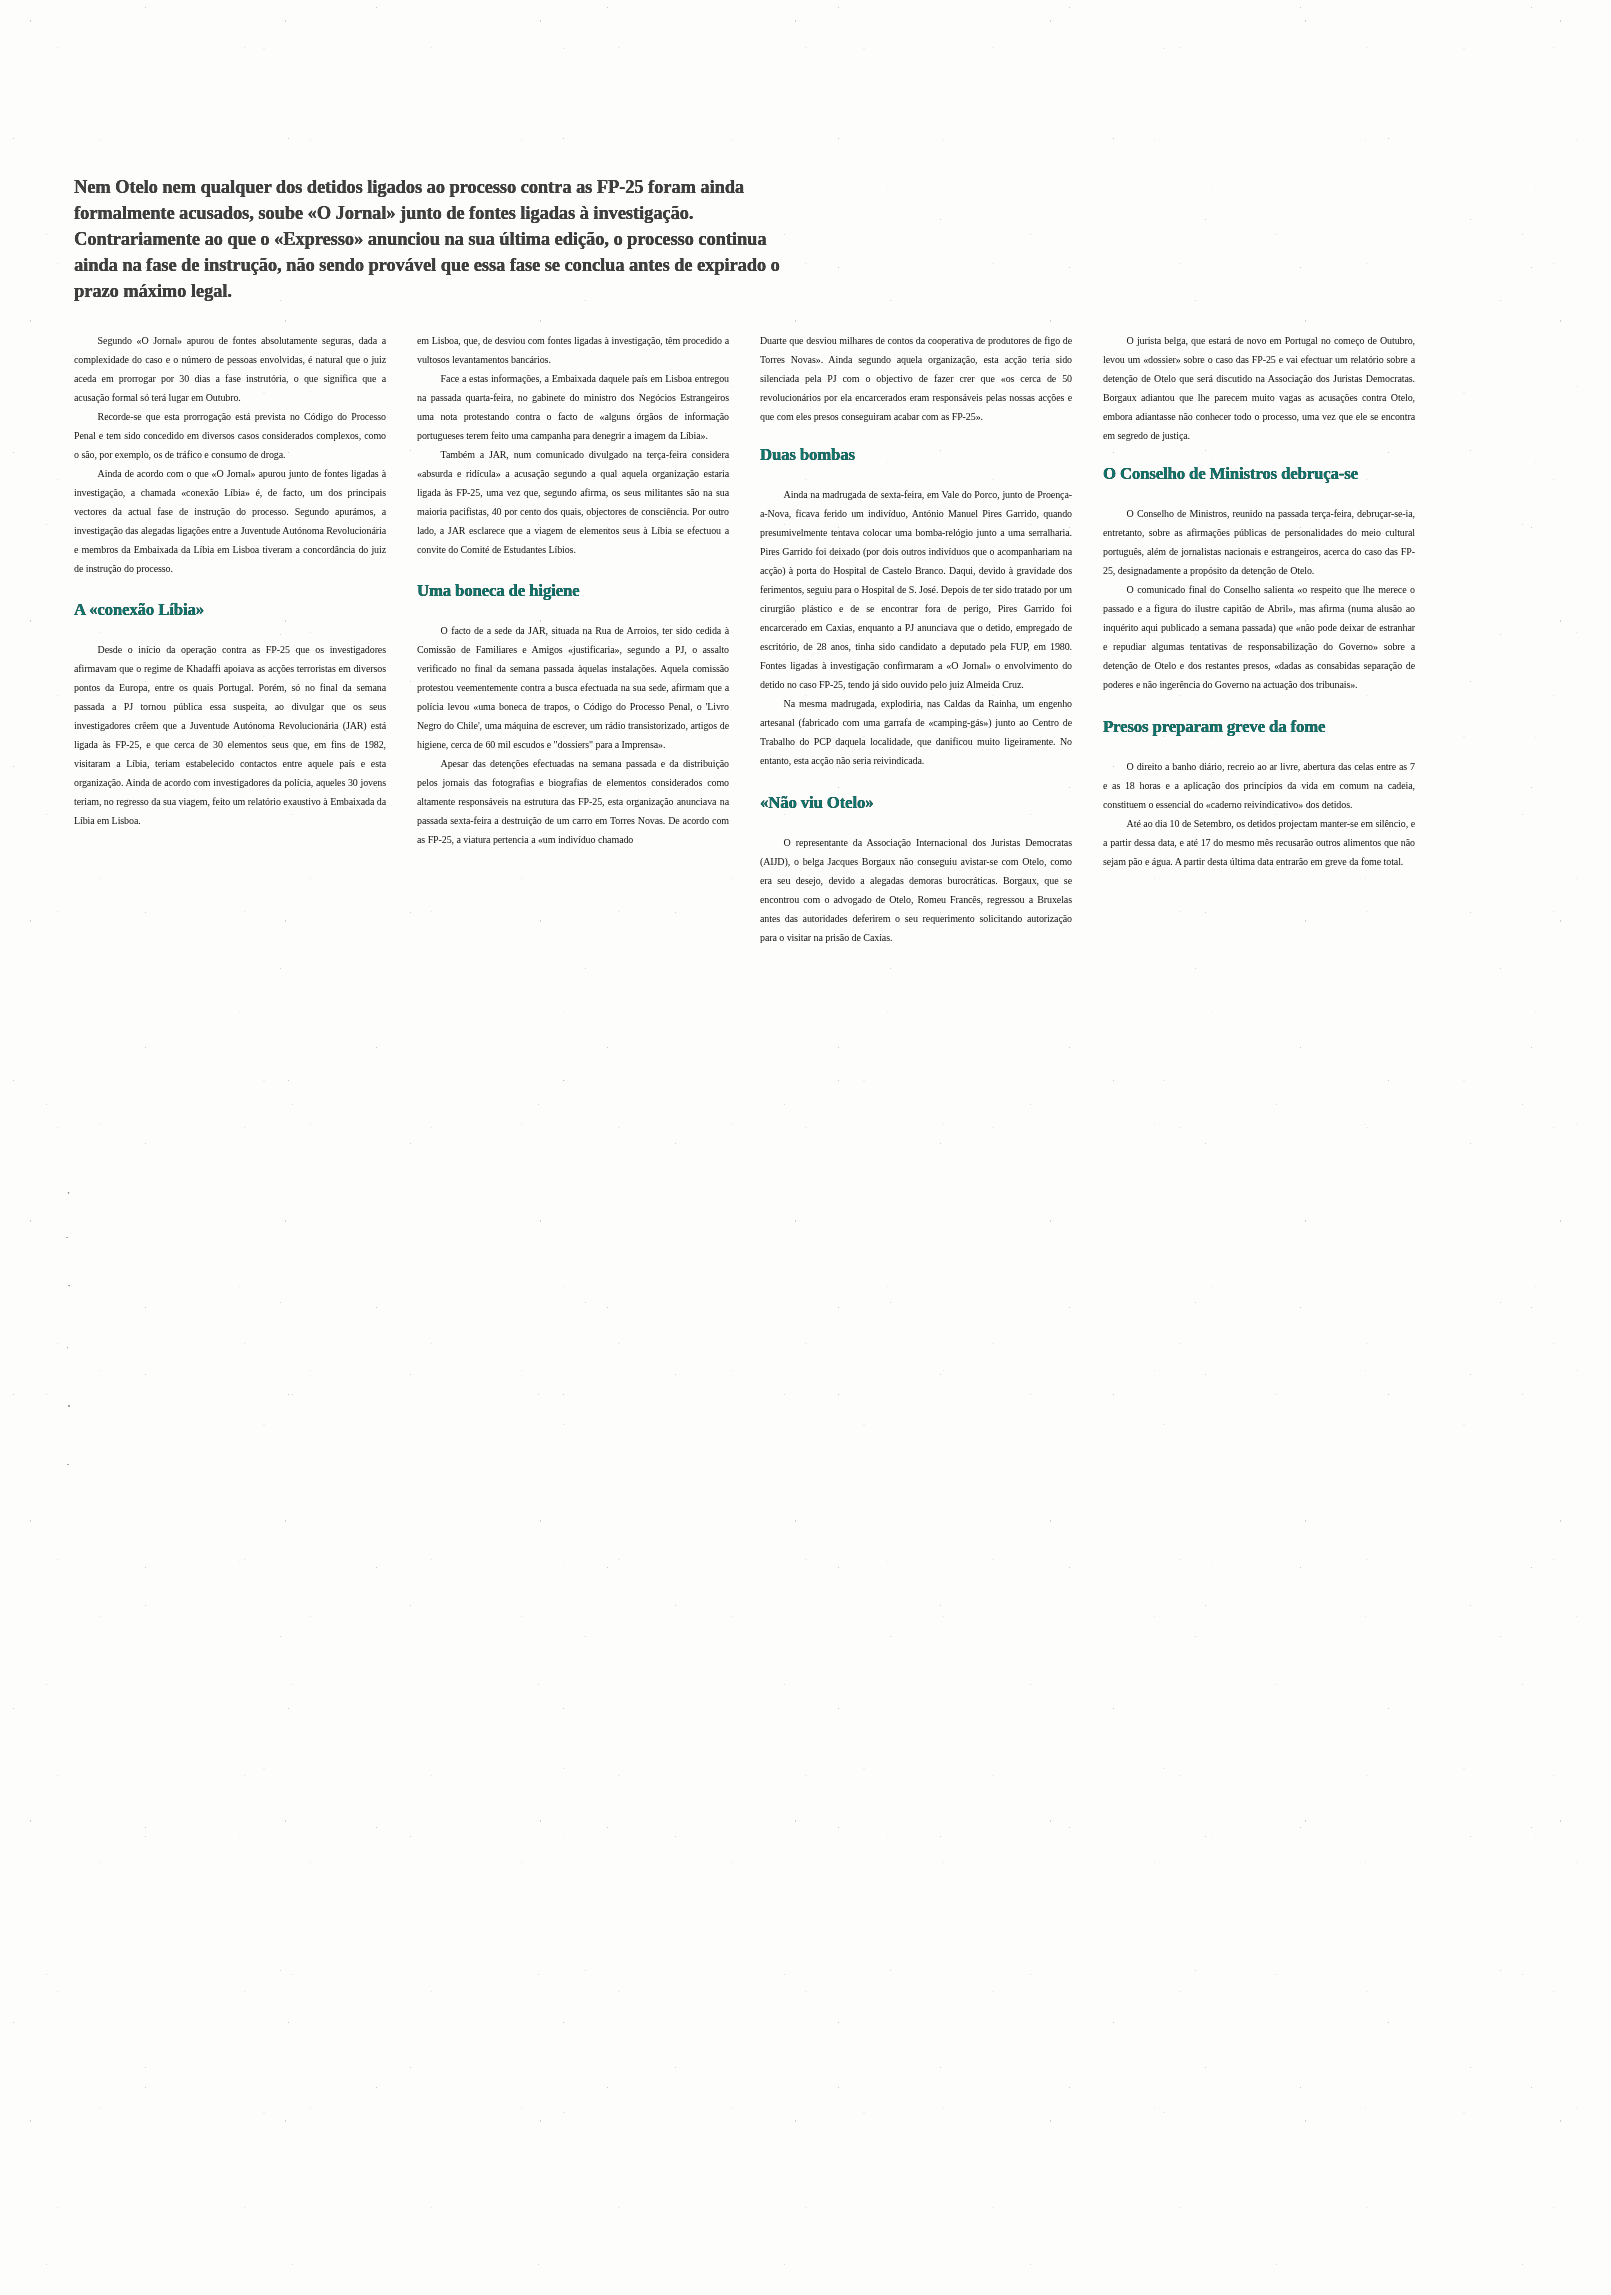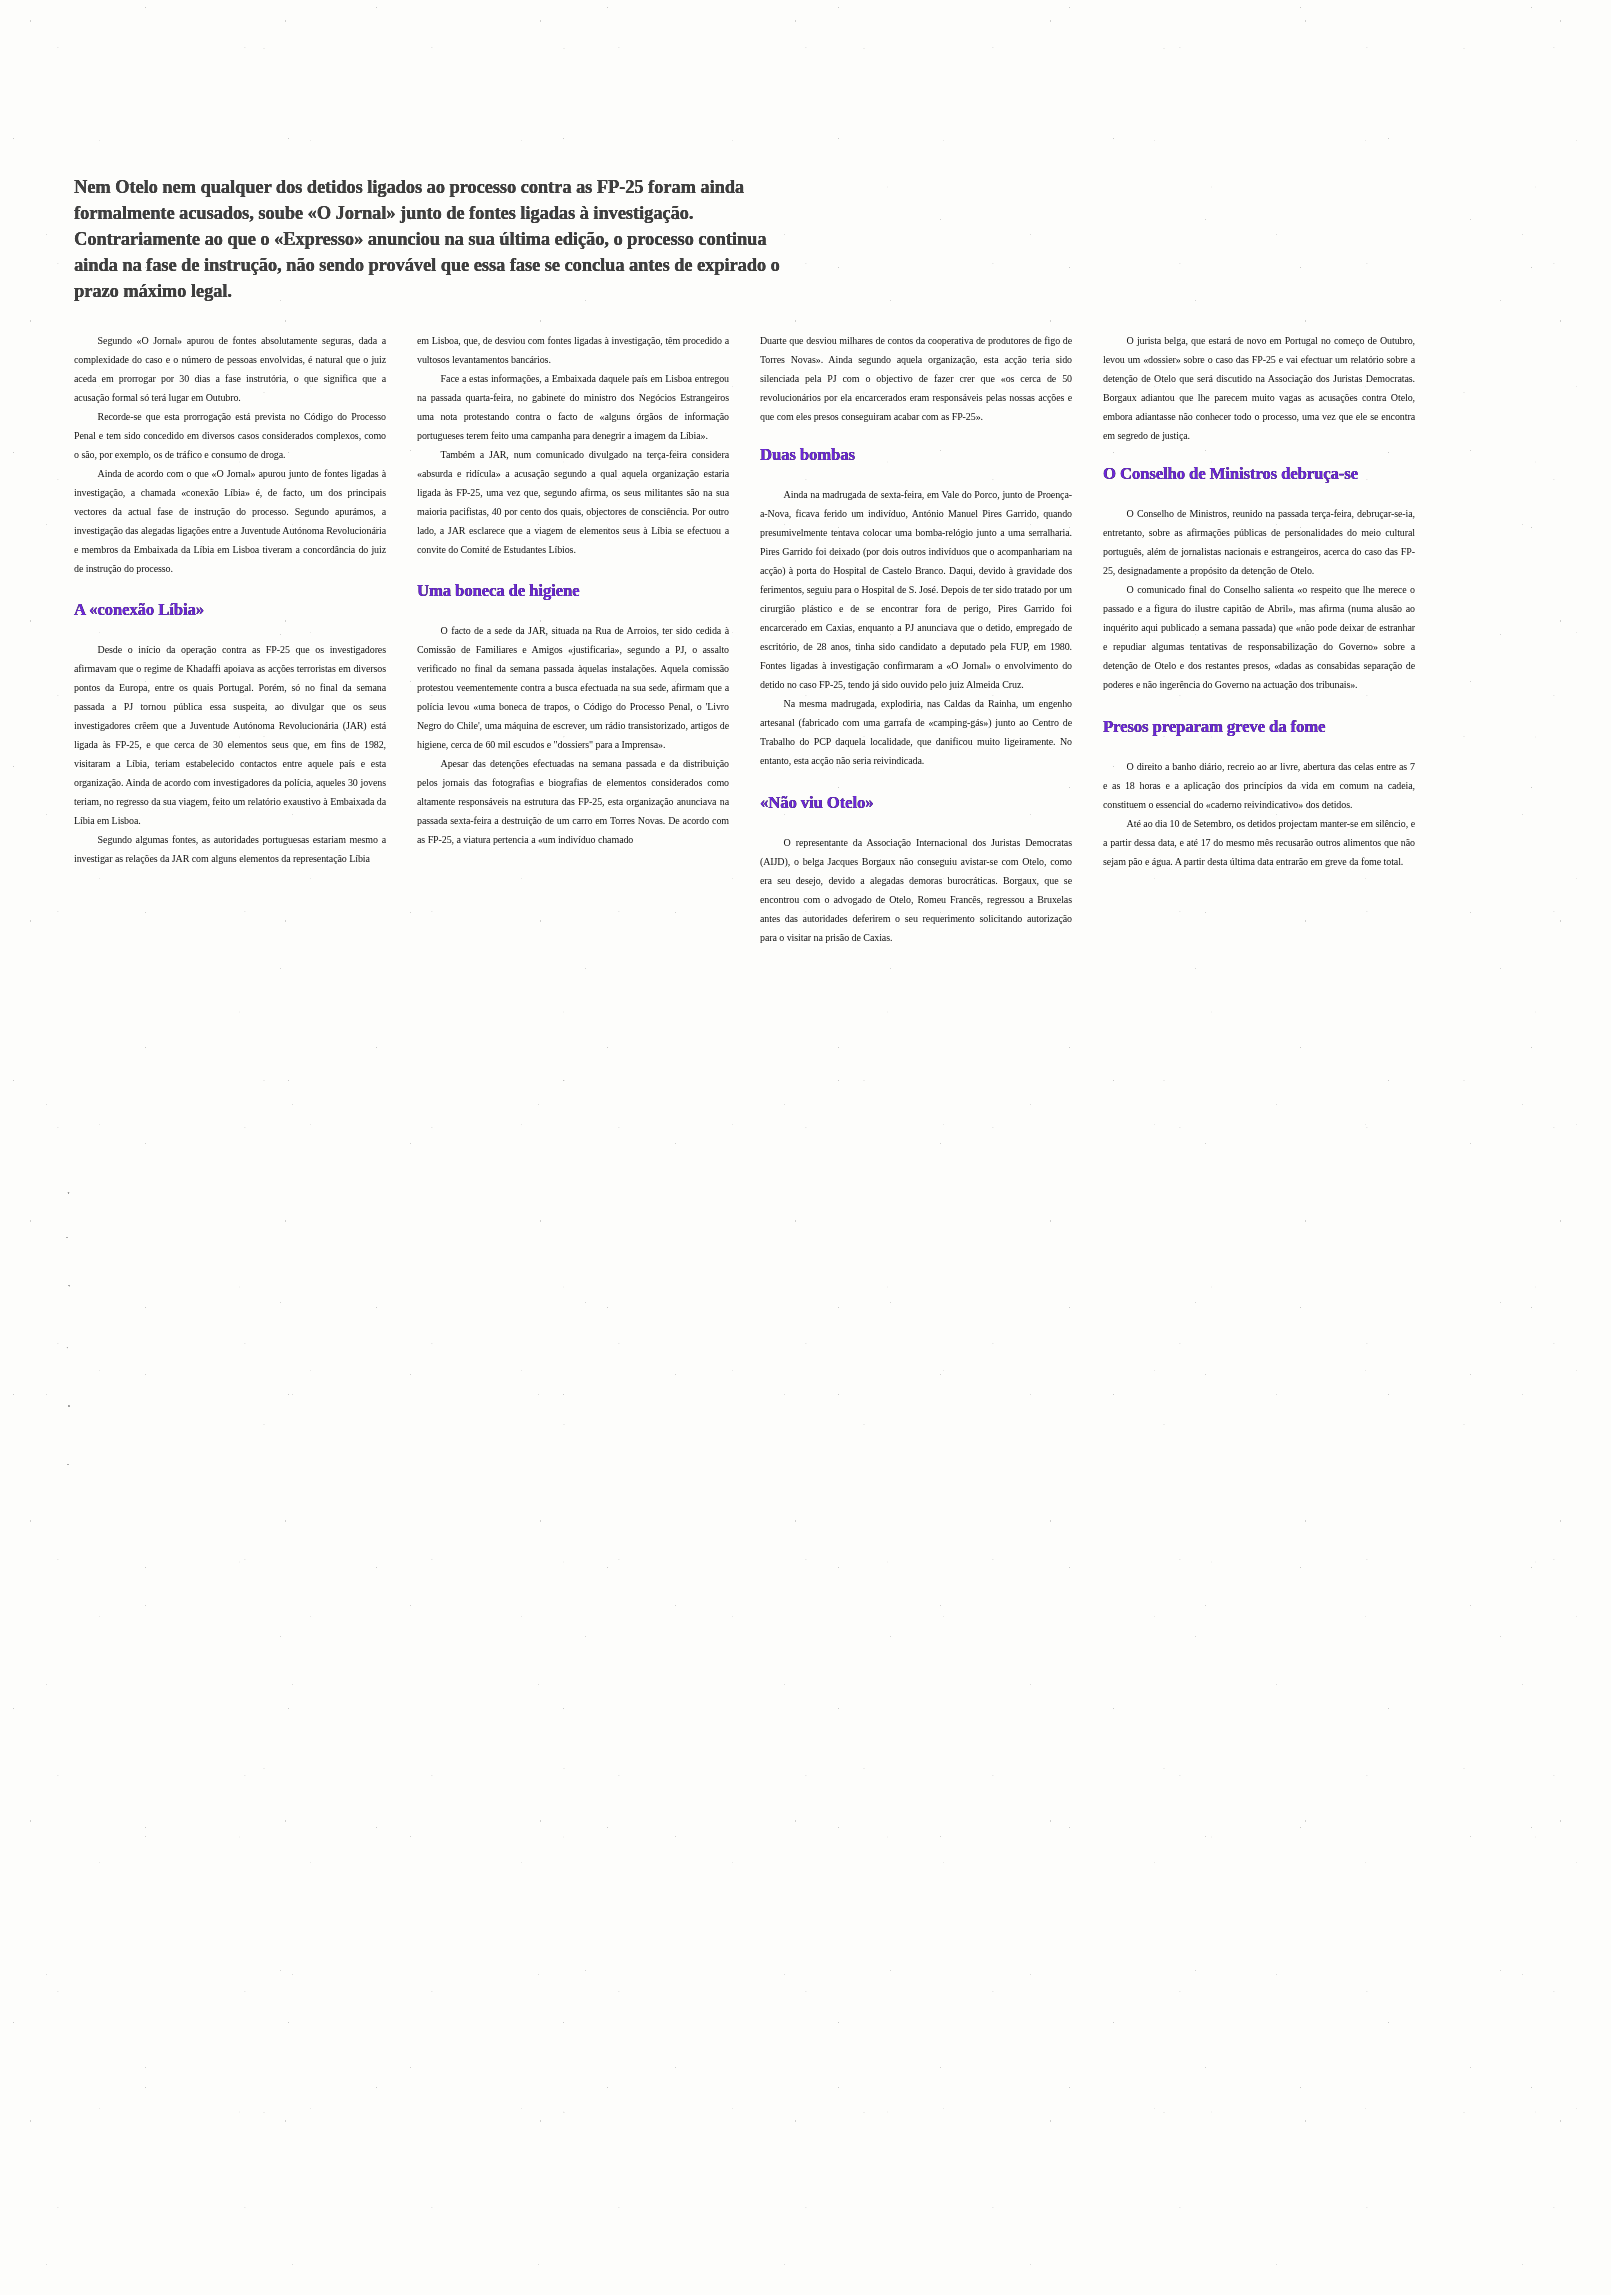--- a/index.html
+++ b/index.html
@@ -89,21 +89,21 @@
     color: #101010;
   }
   p.body.noindent { text-indent: 0; }
 
   h2.subhead {
     margin: 22.6px 0 19.7px 0;
     font-size: 16.7px;
     line-height: 20.6px;
     font-weight: bold;
     letter-spacing: -0.1px;
-    color: #6d28d9;
+    color: #0f766e;
     font-family: "Liberation Serif", "DejaVu Serif", serif;
   }
   h2.subhead.tight { margin-top: 19.7px; }
 
   
   h2.subhead span {
     text-shadow: 0.2px 0 0 rgba(0,0,0,.85), -0.2px 0 0 rgba(0,0,0,.6);
   }
   .lead {
     text-shadow: 0.2px 0 0 rgba(0,0,0,.8), -0.1px 0 0 rgba(0,0,0,.5);
@@ -143,21 +143,20 @@
     <div class="cols">
 
       <div class="col">
         <p class="body">Segundo «O Jornal» apurou de fontes absolutamente seguras, dada a complexidade do caso e o número de pessoas envolvidas, é natural que o juiz aceda em prorrogar por 30 dias a fase instrutória, o que significa que a acusação formal só terá lugar em Outubro.</p>
         <p class="body">Recorde-se que esta prorrogação está prevista no Código do Processo Penal e tem sido concedido em diversos casos considerados complexos, como o são, por exemplo, os de tráfico e consumo de droga.</p>
         <p class="body">Ainda de acordo com o que «O Jornal» apurou junto de fontes ligadas à investigação, a chamada «conexão Líbia» é, de facto, um dos principais vectores da actual fase de instrução do processo. Segundo apurámos, a investigação das alegadas ligações entre a Juventude Autónoma Revolucionária e membros da Embaixada da Líbia em Lisboa tiveram a concordância do juiz de instrução do processo.</p>
 
         <h2 class="subhead"><span>A «conexão Líbia»</span></h2>
 
         <p class="body">Desde o início da operação contra as FP-25 que os investigadores afirmavam que o regime de Khadaffi apoiava as acções terroristas em diversos pontos da Europa, entre os quais Portugal. Porém, só no final da semana passada a PJ tornou pública essa suspeita, ao divulgar que os seus investigadores crêem que a Juventude Autónoma Revolucionária (JAR) está ligada às FP-25, e que cerca de 30 elementos seus que, em fins de 1982, visitaram a Líbia, teriam estabelecido contactos entre aquele país e esta organização. Ainda de acordo com investigadores da polícia, aqueles 30 jovens teriam, no regresso da sua viagem, feito um relatório exaustivo à Embaixada da Líbia em Lisboa.</p>
-        <p class="body">Segundo algumas fontes, as autoridades portuguesas estariam mesmo a investigar as relações da JAR com alguns elementos da representação Líbia</p>
       </div>
 
       <div class="col">
         <p class="body noindent">em Lisboa, que, de desviou com fontes ligadas à investigação, têm procedido a vultosos levantamentos bancários.</p>
         <p class="body">Face a estas informações, a Embaixada daquele país em Lisboa entregou na passada quarta-feira, no gabinete do ministro dos Negócios Estrangeiros uma nota protestando contra o facto de «alguns órgãos de informação portugueses terem feito uma campanha para denegrir a imagem da Líbia».</p>
         <p class="body">Também a JAR, num comunicado divulgado na terça-feira considera «absurda e ridícula» a acusação segundo a qual aquela organização estaria ligada às FP-25, uma vez que, segundo afirma, os seus militantes são na sua maioria pacifistas, 40 por cento dos quais, objectores de consciência. Por outro lado, a JAR esclarece que a viagem de elementos seus à Líbia se efectuou a convite do Comité de Estudantes Líbios.</p>
 
         <h2 class="subhead"><span>Uma boneca de higiene</span></h2>
 
         <p class="body">O facto de a sede da JAR, situada na Rua de Arroios, ter sido cedida à Comissão de Familiares e Amigos «justificaria», segundo a PJ, o assalto verificado no final da semana passada àquelas instalações. Aquela comissão protestou veementemente contra a busca efectuada na sua sede, afirmam que a polícia levou «uma boneca de trapos, o Código do Processo Penal, o 'Livro Negro do Chile', uma máquina de escrever, um rádio transistorizado, artigos de higiene, cerca de 60 mil escudos e "dossiers" para a Imprensa».</p>

